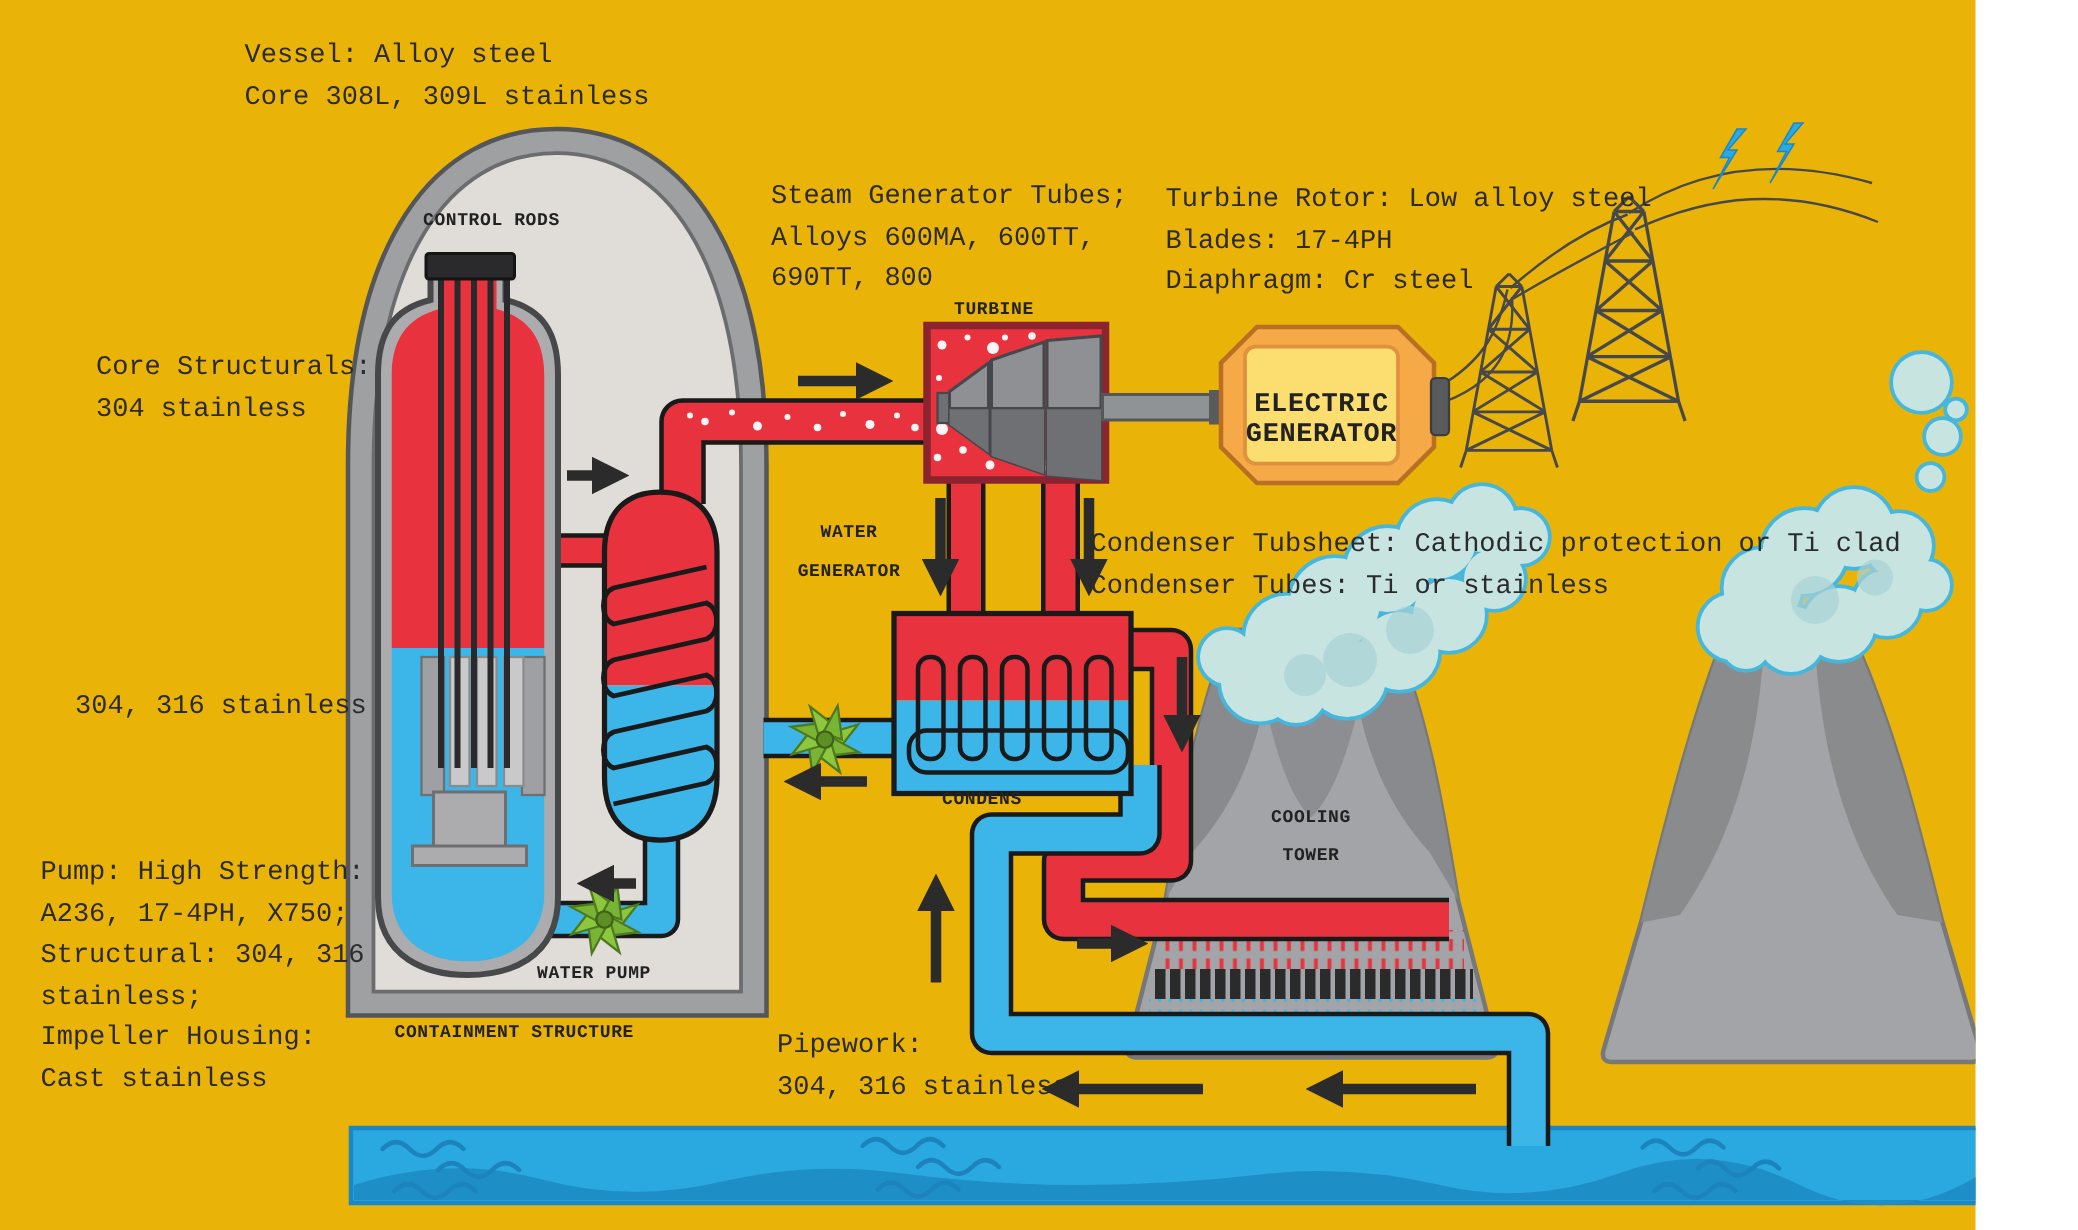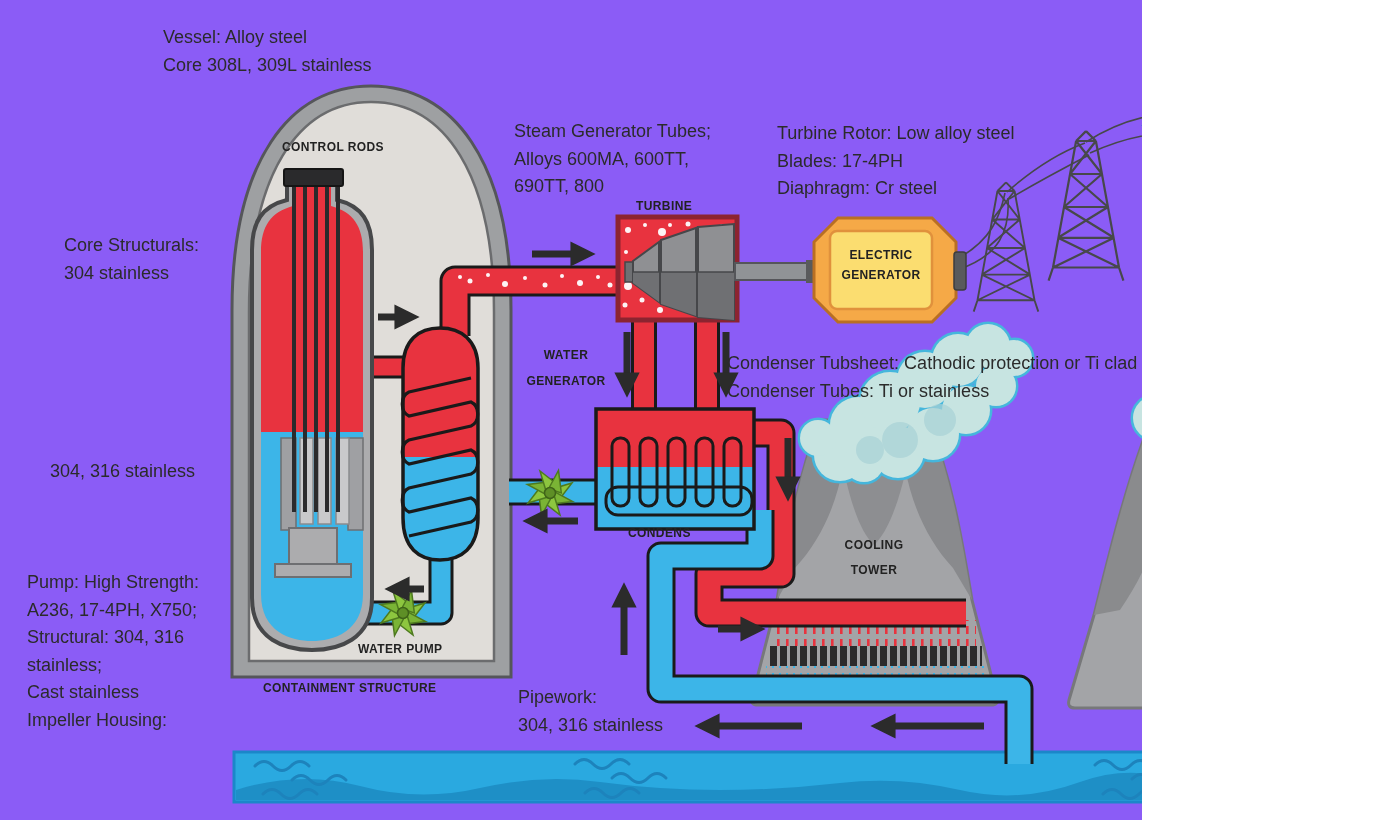--- a/index.html
+++ b/index.html
@@ -4,22 +4,22 @@
 <title>Diagram</title>
 <style>
   :root{
     --hot_red:#E8333F; --turbine_border:#8C2430; --cool_blue:#3CB5E8;
     --water_blue:#2AA9E0; --water_dark:#1E8FC6; --generator_yellow:#FBDD70;
     --generator_orange:#F5A947; --pump_green:#8DC63F; --lightning_blue:#29ABE2;
     --cloud_fill:#C7E4E1; --cloud_outline:#45B6DC; --structure_gray:#A3A4A7;
     --containment_gray:#9EA0A2; --text_color:#2B2B2B;
   }
   html,body{margin:0;padding:0;background:#fff;}
-  .canvas{position:relative;width:1142px;height:820px;background:#8b5cf6;overflow:hidden;
-          font-family:Liberation Sans, sans-serif;color:var(--text_color);}
+  .canvas{position:relative;width:1317px;height:820px;background:#eab308;overflow:hidden;
+          font-family:Liberation Mono, monospace;color:var(--text_color);}
   .canvas svg{position:absolute;left:0;top:0;}
   .note{position:absolute;font-size:18px;line-height:27.5px;white-space:nowrap;color:var(--text_color);}
   .cap{position:absolute;font-size:12px;font-weight:600;letter-spacing:.4px;white-space:nowrap;color:#222;}
   .ctr{text-align:center;}
   .pipeO{fill:none;stroke:#1A1A1A;stroke-linejoin:round;stroke-linecap:butt;}
   .pipeR{fill:none;stroke:var(--hot_red);stroke-linejoin:round;stroke-linecap:butt;}
   .pipeB{fill:none;stroke:var(--cool_blue);stroke-linejoin:round;stroke-linecap:butt;}
   .arrow{stroke:#2B2B2B;stroke-width:7;}
   .pyl{stroke:#47484A;stroke-width:2;fill:none;}
   .wire{stroke:#47484A;stroke-width:1.6;fill:none;}
@@ -327,22 +327,22 @@
   <div>304 stainless</div>
 </div>
 <div class="note" style="left:50px;top:458px">
   <div>304, 316 stainless</div>
 </div>
 <div class="note" style="left:27px;top:569px">
   <div>Pump: High Strength:</div>
   <div>A236, 17-4PH, X750;</div>
   <div>Structural: 304, 316</div>
   <div>stainless;</div>
+  <div>Impeller Housing:</div>
   <div>Cast stainless</div>
-  <div>Impeller Housing:</div>
 </div>
 <div class="note" style="left:514px;top:118px">
   <div>Steam Generator Tubes;</div>
   <div>Alloys 600MA, 600TT,</div>
   <div>690TT, 800</div>
 </div>
 <div class="note" style="left:777px;top:120px">
   <div>Turbine Rotor: Low alloy steel</div>
   <div>Blades: 17-4PH</div>
   <div>Diaphragm: Cr steel</div>
@@ -351,21 +351,21 @@
   <div>Condenser Tubsheet: Cathodic protection or Ti clad</div>
   <div>Condenser Tubes: Ti or stainless</div>
 </div>
 <div class="note" style="left:518px;top:684px">
   <div>Pipework:</div>
   <div>304, 316 stainless</div>
 </div>
 
 <div class="cap" style="left:282px;top:140px">CONTROL RODS</div>
 <div class="cap" style="left:636px;top:199px">TURBINE</div>
-<div class="cap ctr" style="left:821px;top:245px;width:120px;font-size:12px;line-height:20px">
+<div class="cap ctr" style="left:821px;top:260px;width:120px;font-size:18px;line-height:20px">
   <div>ELECTRIC</div>
   <div>GENERATOR</div>
 </div>
 <div class="cap ctr" style="left:506px;top:342px;width:120px;line-height:26px">
   <div>WATER</div>
   <div>GENERATOR</div>
 </div>
 <div class="cap" style="left:628px;top:526px">CONDENS</div>
 <div class="cap ctr" style="left:822px;top:533px;width:104px;line-height:25px">
   <div>COOLING</div>

